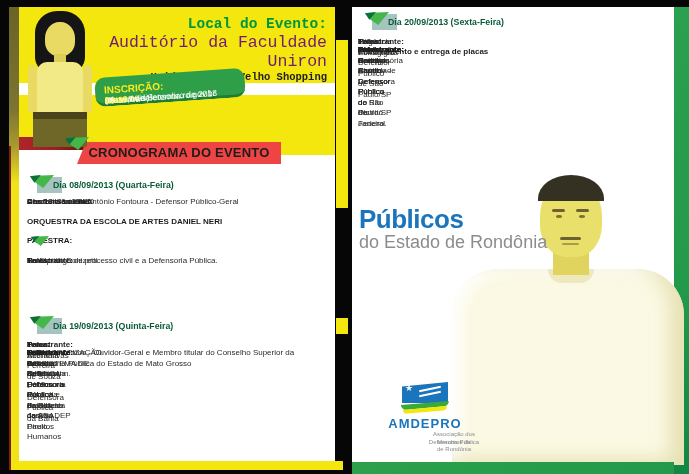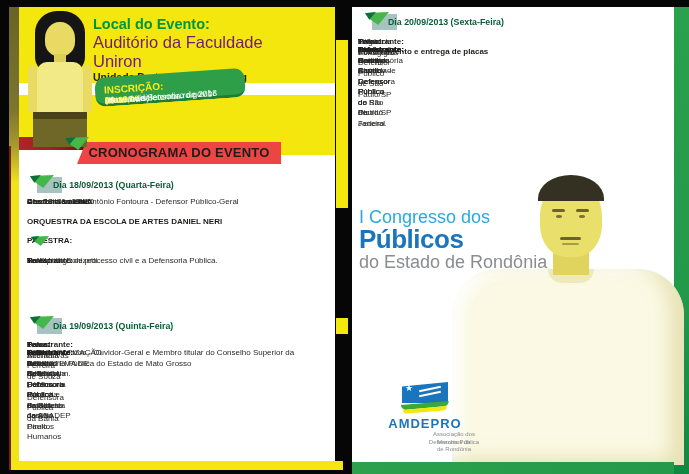--- a/index.html
+++ b/index.html
@@ -23,21 +23,21 @@
   .woman{left:6px;top:4px;width:92px;height:136px;z-index:3;}
   .woman-hair{left:20px;top:0;width:50px;height:62px;background:#151515;border-radius:22px 22px 16px 16px;}
   .woman-face{left:30px;top:11px;width:30px;height:34px;background:#e8da63;border-radius:48% 48% 42% 42%;}
   .woman-neck{left:39px;top:43px;width:12px;height:10px;background:#dccf58;}
   .woman-top{left:22px;top:51px;width:46px;height:52px;background:#f1ea86;border-radius:10px 10px 3px 3px;}
   .woman-arm-l{left:13px;top:54px;width:9px;height:48px;background:#e8da63;border-radius:5px;}
   .woman-arm-r{left:68px;top:54px;width:9px;height:48px;background:#e8da63;border-radius:5px;}
   .woman-jeans{left:18px;top:101px;width:54px;height:35px;background:#6e6728;}
   .woman-belt{left:18px;top:101px;width:54px;height:7px;background:#4a431a;}
 
-  .loc-banner{left:84px;top:8px;width:218px;text-align:left;z-index:2;}
+  .loc-banner{left:100px;top:8px;width:218px;text-align:right;z-index:2;font-family:Liberation Mono, monospace;}
   .loc-banner>div{position:static;}
   .loc-label{font-size:14.5px;font-weight:bold;color:#009640;line-height:18px;}
   .loc-venue{font-size:16.5px;color:#701a75;line-height:19px;}
   .loc-unit{font-size:10.5px;font-weight:bold;color:#1d1d1b;line-height:13px;}
 
   .insc-box{left:86px;top:66px;width:150px;background:#2e9e48;border-radius:10px;
     transform:rotate(-4deg);padding:7px 9px 8px 9px;z-index:4;border-bottom:3px solid #1d7c35;
     color:#ffffff;font-size:8.5px;line-height:11px;}
   .insc-box>div{position:static;}
   .insc-title{font-size:10px;font-weight:bold;color:#f8ec1c;}
@@ -174,21 +174,21 @@
         <i class="r-fold"></i>
       </span>
     <div class="crono-bar">CRONOGRAMA DO EVENTO</div>
     <div class="crono-yellow"></div>
 
     <div class="day-tag tag1">
       <span class="ribbon">
           <i class="r-main"></i>
           <i class="r-fold"></i>
         </span>
-      <span>Dia 18/09/2013 (Quarta-Feira)</span>
+      <span>Dia 08/09/2013 (Quarta-Feira)</span>
     </div>
 
     <div class="txtblock d1block">
       <div>
           <span class="lblB">Credenciamento:</span> 
           <span>Das 18 h às 18h30</span>
         </div>
       <div>
           <span class="lblB">Abertura solene:</span> 
           <span>Das 18h30 às 19h</span>
@@ -332,21 +332,20 @@
       <div class="man-hair"></div>
       <div class="man-brow-l"></div>
       <div class="man-brow-r"></div>
       <div class="man-eye-l"></div>
       <div class="man-eye-r"></div>
       <div class="man-mustache"></div>
       <div class="man-mouth"></div>
     </div>
 
     <div class="congress-title">
-      <div class="ct1">I Congresso dos</div>
       <div class="ct3">Públicos</div>
       <div class="ct4">do Estado de Rondônia</div>
     </div>
 
     <div class="logo">
       <span class="logo-icon">
         <i class="li-blue"></i>
         <i class="li-star">★</i>
         <i class="li-slash1"></i>
         <i class="li-slash2"></i>

